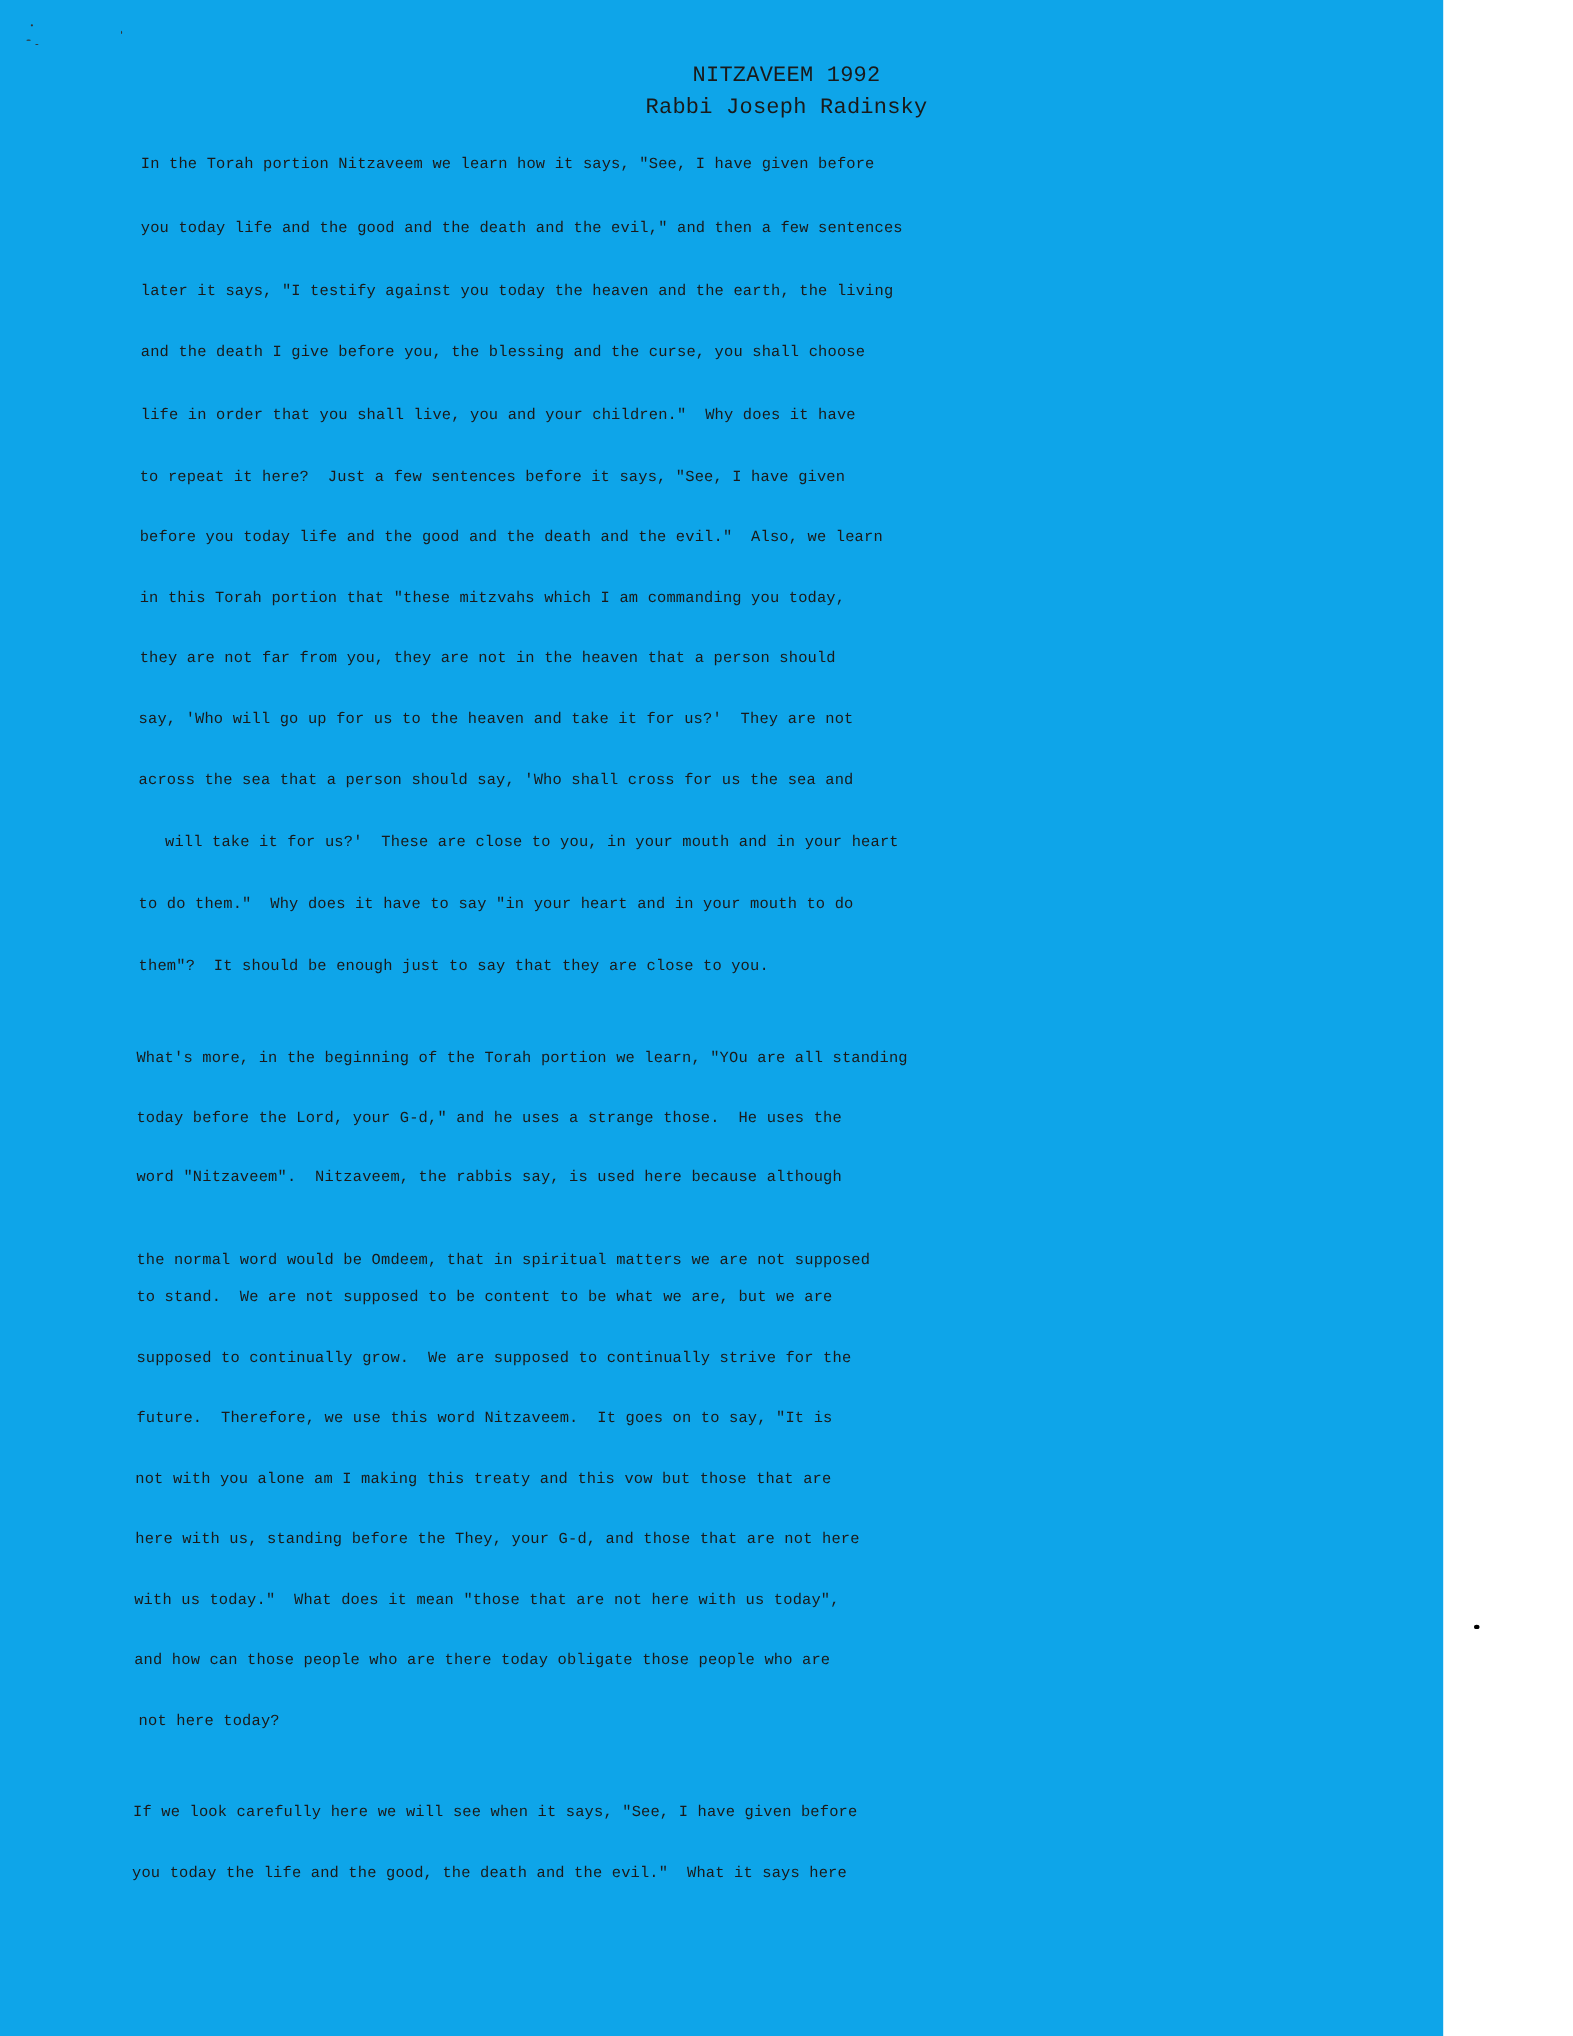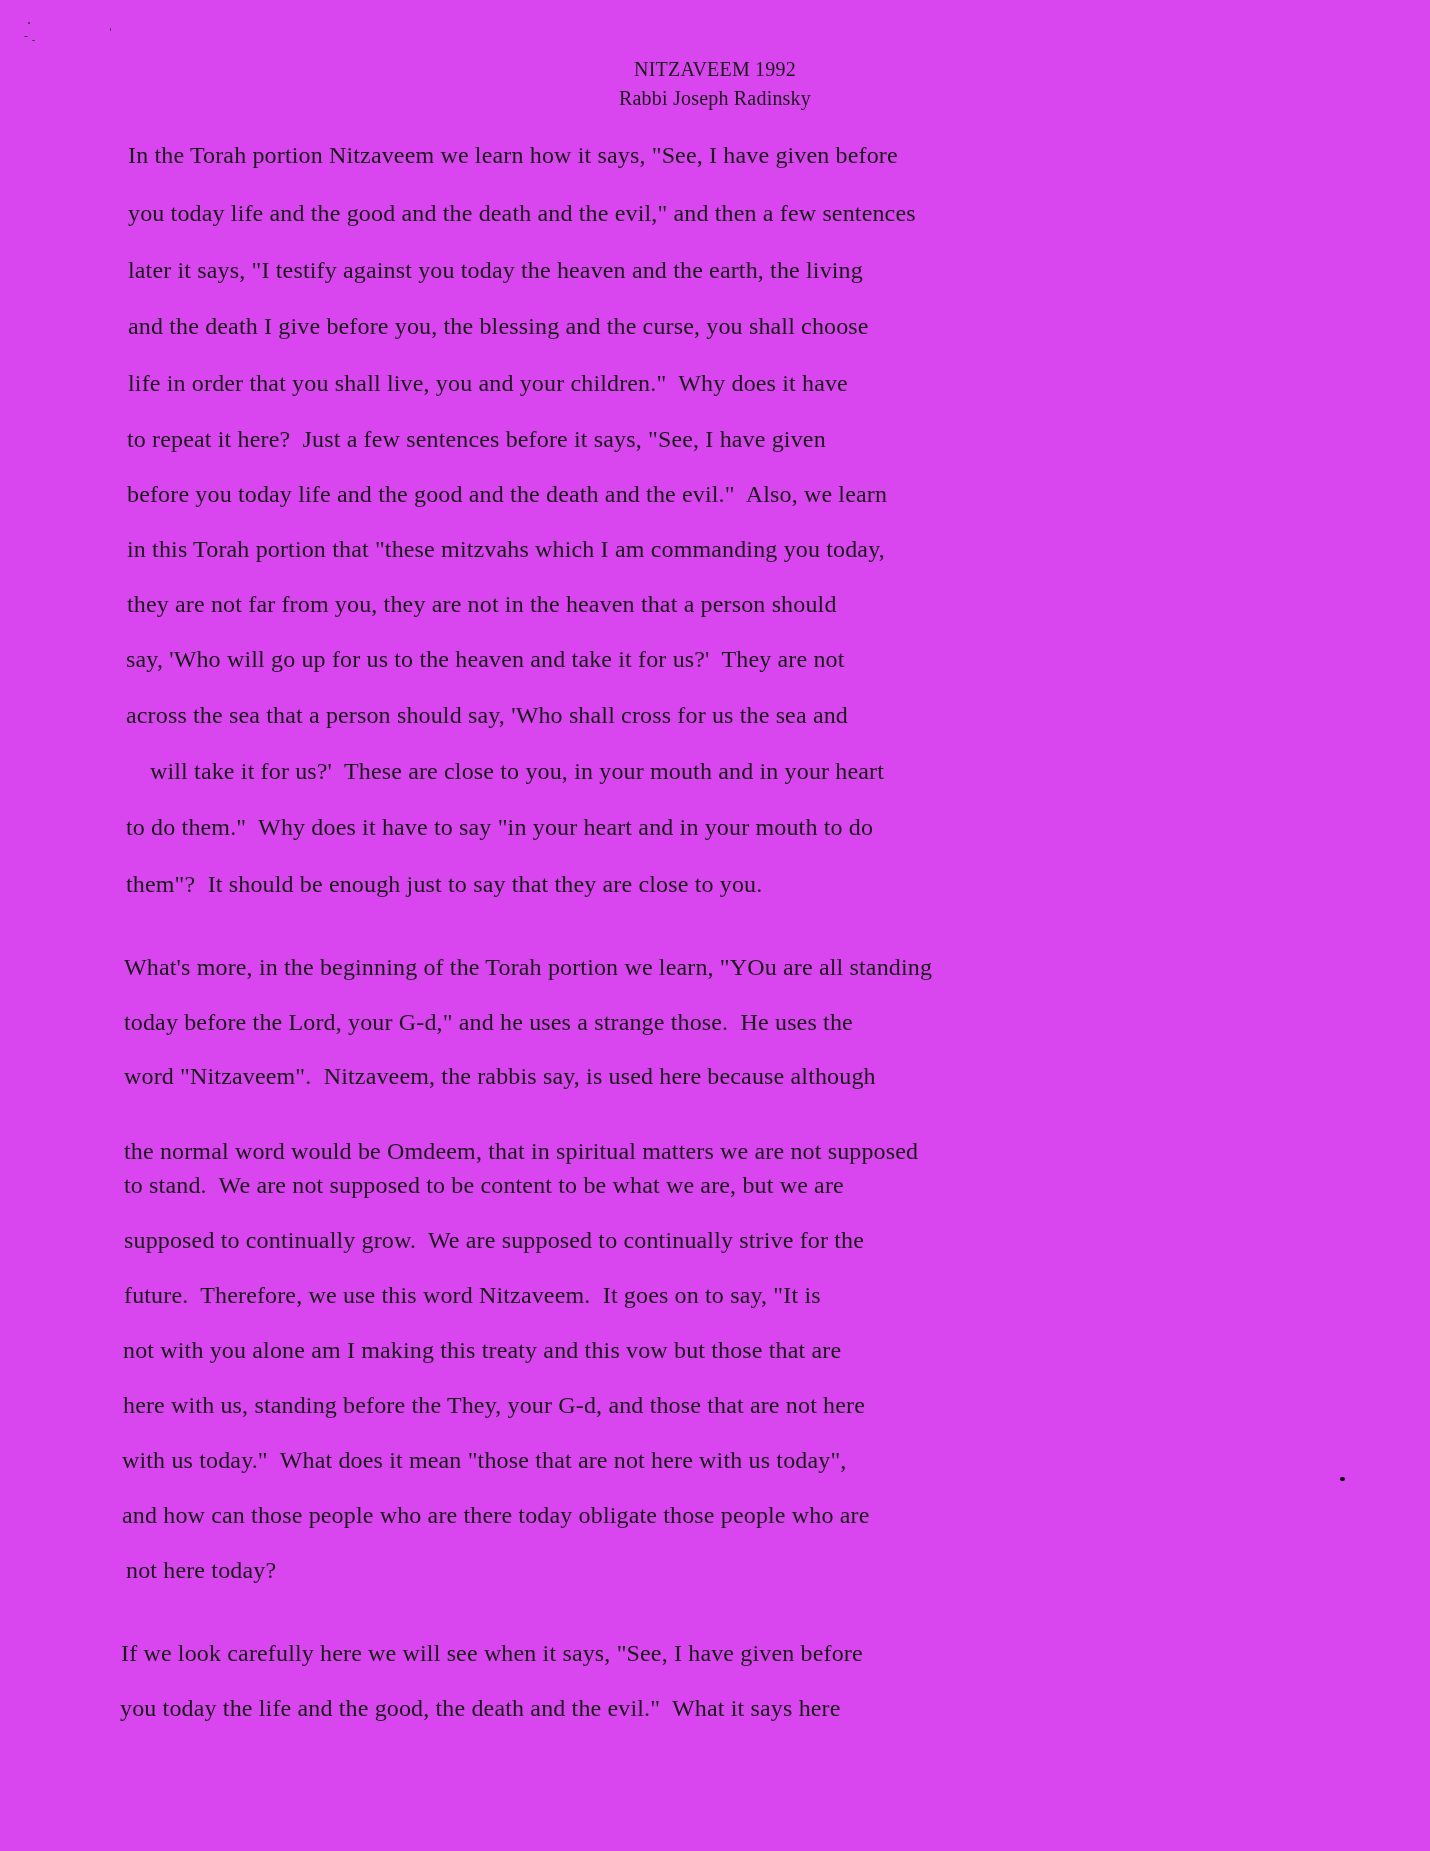--- a/index.html
+++ b/index.html
@@ -11,39 +11,38 @@
       width: 1430px;
       height: 1851px;
       position: relative;
       overflow: hidden;
       font-family: "Liberation Mono", "DejaVu Sans Mono", monospace;
       color: #1a1a1a;
     }
     .page {
       position: absolute;
       left: 0; top: 0;
-      width: 1430px;
+      width: 1312px;
       height: 1851px;
-      background: #d946ef;
-      font-family: Liberation Serif, serif;
+      background: #0ea5e9;
     }
     .header {
       position: absolute;
       left: 0;
       width: 1430px;
       text-align: center;
       font-size: 20px;
       letter-spacing: 0.2px;
     }
     .header .title { position: absolute; top: 58px; width: 100%; }
     .header .author { position: absolute; top: 87px; width: 100%; }
     .line {
       position: absolute;
       white-space: pre;
-      font-size: 24px;
+      font-size: 14px;
       letter-spacing: 0.15px;
       line-height: 1;
     }
     .speck {
       position: absolute;
       background: #333;
       border-radius: 50%;
     }
   </style>
 </head>

